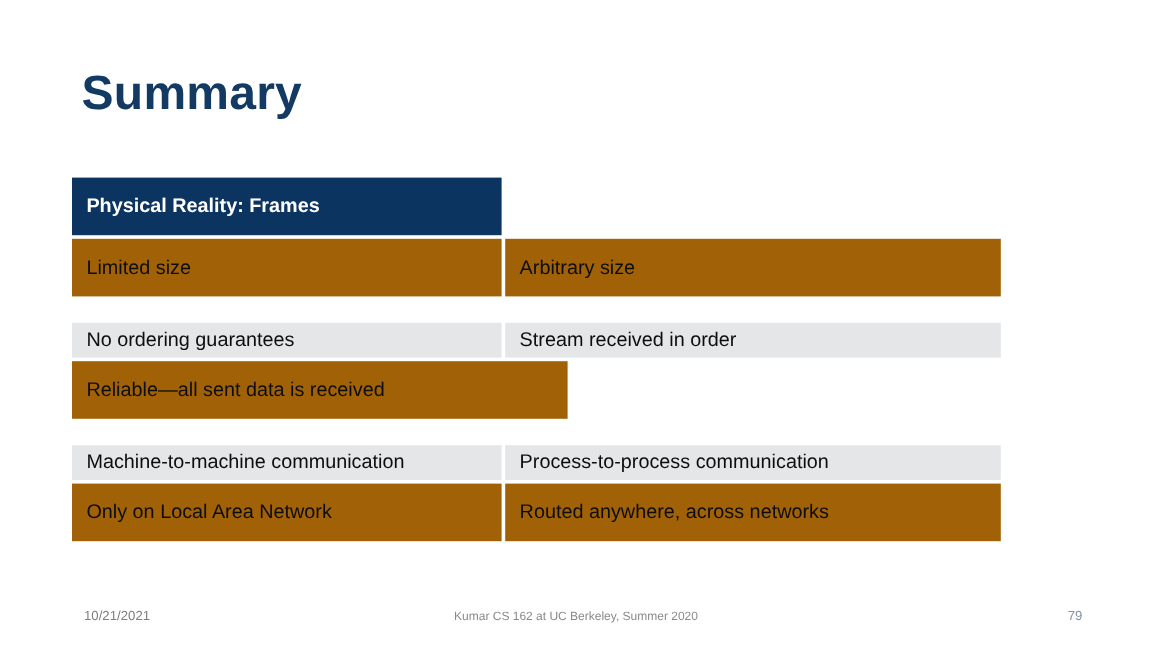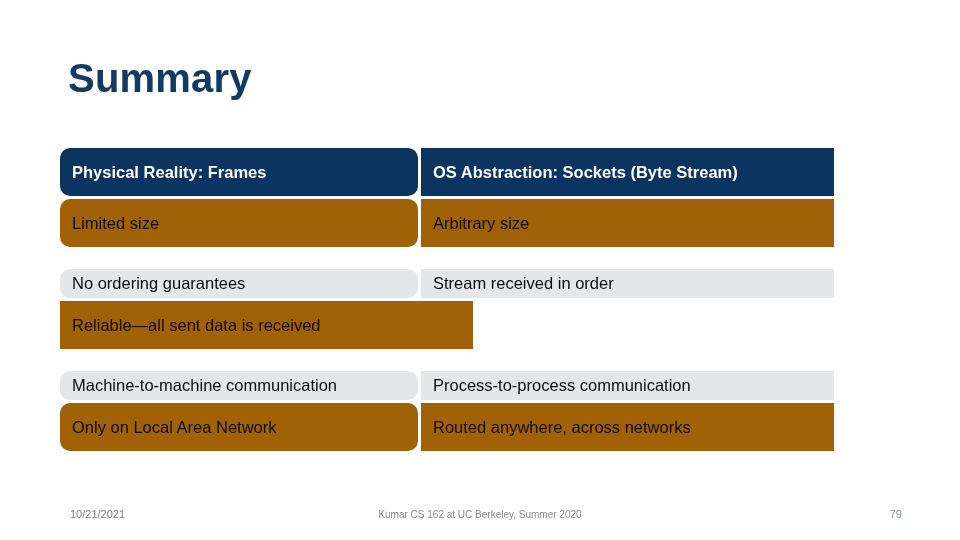--- a/index.html
+++ b/index.html
@@ -63,21 +63,20 @@
     box-sizing: border-box;
     padding-left: 12px;
     padding-right: 8px;
     color: #0d0d0d;
     overflow: hidden;
     white-space: nowrap;
   }
   .cell.col1 {
     width: 358px;
     margin-right: 3px;
-    border-radius: 10px;
   }
   .cell.col2 {
     width: 413px;
   }
 
   .row.header .cell {
     background: #0C3461;
     color: #ffffff;
     font-weight: bold;
     font-size: 16.5px;
@@ -123,21 +122,20 @@
 <body>
 
 <div class="slide">
 
   <div class="slide-title">Summary</div>
 
   <div class="summary-table">
 
     <div class="row header">
       <div class="cell col1">Physical Reality: Frames</div>
-      <div class="cell col2">OS Abstraction: Sockets (Byte Stream)</div>
     </div>
 
     <div class="row dark">
       <div class="cell col1">Limited size</div>
       <div class="cell col2">Arbitrary size</div>
     </div>
 
     <div class="row light">
       <div class="cell col1">No ordering guarantees</div>
       <div class="cell col2">Stream received in order</div>

